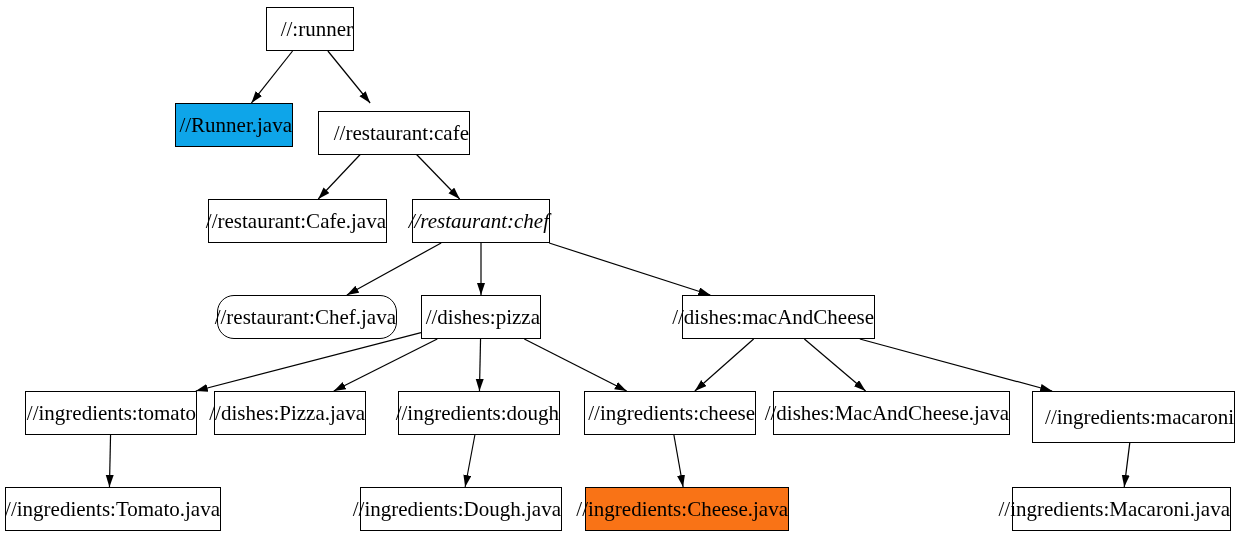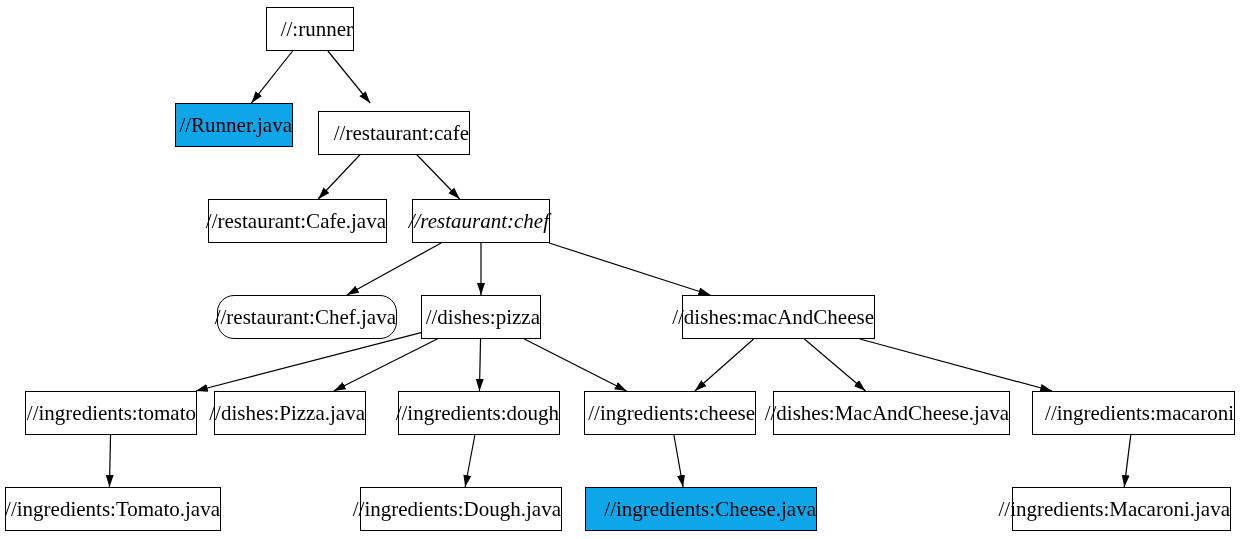--- a/index.html
+++ b/index.html
@@ -96,28 +96,28 @@
     </div>
     <div class="node" style="left: 398px; top: 391px; width: 162px; height: 44px; background: rgb(255, 255, 255); border-color: rgb(0, 0, 0); color: rgb(0, 0, 0);">
       <span>//ingredients:dough</span>
     </div>
     <div class="node" style="left: 584px; top: 391px; width: 172px; height: 44px; background: rgb(255, 255, 255); border-color: rgb(0, 0, 0); color: rgb(0, 0, 0);">
       <span>//ingredients:cheese</span>
     </div>
     <div class="node" style="left: 773px; top: 391px; width: 237px; height: 44px; background: rgb(255, 255, 255); border-color: rgb(0, 0, 0); color: rgb(0, 0, 0);">
       <span>//dishes:MacAndCheese.java</span>
     </div>
-    <div class="node" style="left: 1032px; top: 391px; width: 203px; height: 44px; background: rgb(255, 255, 255); border-color: rgb(0, 0, 0); color: rgb(0, 0, 0);">
+    <div class="node" style="left: 1032px; top: 391px; width: 203px; height: 52px; background: rgb(255, 255, 255); border-color: rgb(0, 0, 0); color: rgb(0, 0, 0);">
       <span>//ingredients:macaroni</span>
     </div>
     <div class="node" style="left: 5px; top: 487px; width: 216px; height: 44px; background: rgb(255, 255, 255); border-color: rgb(0, 0, 0); color: rgb(0, 0, 0);">
       <span>//ingredients:Tomato.java</span>
     </div>
     <div class="node" style="left: 360px; top: 487px; width: 202px; height: 44px; background: rgb(255, 255, 255); border-color: rgb(0, 0, 0); color: rgb(0, 0, 0);">
       <span>//ingredients:Dough.java</span>
     </div>
-    <div class="node" style="left: 585px; top: 487px; width: 232px; height: 44px; background: #0ea5e9; border-color: rgb(0, 0, 0); color: rgb(0, 0, 0);">
+    <div class="node" style="left: 585px; top: 487px; width: 204px; height: 44px; background: #f97316; border-color: rgb(0, 0, 0); color: rgb(0, 0, 0);">
       <span>//ingredients:Cheese.java</span>
     </div>
     <div class="node" style="left: 1012px; top: 487px; width: 219px; height: 44px; background: rgb(255, 255, 255); border-color: rgb(0, 0, 0); color: rgb(0, 0, 0);">
       <span>//ingredients:Macaroni.java</span>
     </div>
   </div>
 
 </body></html>

